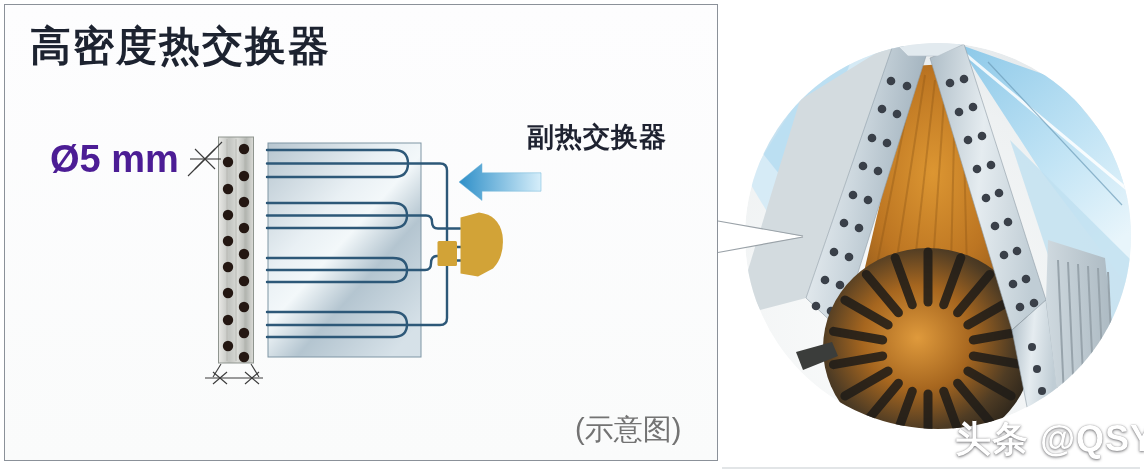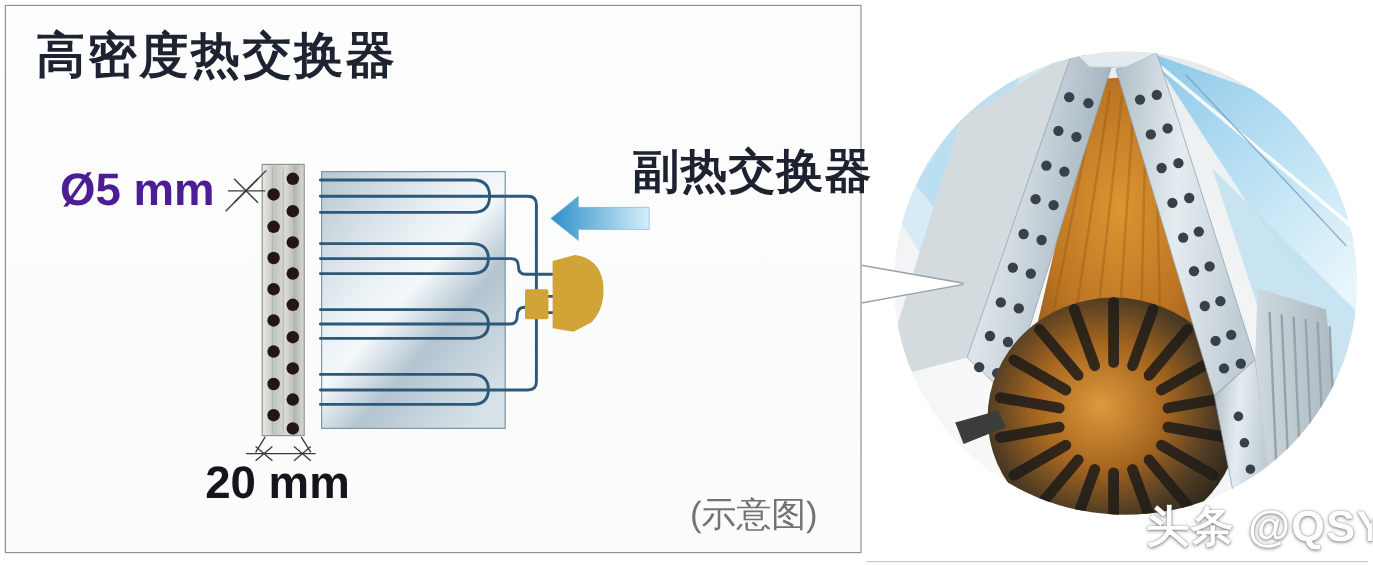--- a/index.html
+++ b/index.html
@@ -11,21 +11,21 @@
   }
   .panel{
     position:absolute;left:4px;top:4px;width:714px;height:457px;
     border:1.5px solid #8b9199;background:linear-gradient(180deg,#fdfdfe,#fafbfb);
     box-sizing:border-box;
   }
   .lbl{position:absolute;white-space:nowrap;line-height:1.1;}
   .title{left:30px;top:24px;font-size:41px;font-weight:600;letter-spacing:2px;color:#1d2330;}
   .dim-d{left:50px;top:139px;font-size:38px;font-weight:700;color:#4c1d95;}
   .dim-w{left:171px;top:383px;font-size:38px;font-weight:700;color:#17151c;}
-  .callout{left:527px;top:123px;font-size:39px;font-weight:600;letter-spacing:1px;color:#1e2230;}
+  .callout{left:527px;top:123px;font-size:27px;font-weight:600;letter-spacing:1px;color:#1e2230;}
   .caption{left:575px;top:414px;font-size:29px;color:#737373;}
   .watermark{
     left:955px;top:419px;font-size:36px;font-weight:700;letter-spacing:1px;color:#ffffff;
     text-shadow:0 1px 3px rgba(50,50,55,.65),0 0 1px rgba(0,0,0,.4);
   }
   svg{position:absolute;left:0;top:0;}
 </style>
 </head>
 <body>
 
@@ -283,18 +283,17 @@
       <polygon points="719,221 803,236.5 719,253" fill="#ffffff"></polygon>
       <line x1="718" y1="221" x2="803" y2="236" stroke="#9aa2a8" stroke-width="1.2"></line>
       <line x1="718" y1="252.5" x2="803" y2="237" stroke="#9aa2a8" stroke-width="1.2"></line>
     </g>
 
     <line x1="722" y1="468" x2="1140" y2="468" stroke="#c5cbd0" stroke-width="1.2"></line>
   </svg>
 
   <div class="lbl title">高密度热交换器</div>
   <div class="lbl dim-d">Ø5 mm</div>
-  <div class="lbl dim-w">20 mm</div>
   <div class="lbl callout">副热交换器</div>
   <div class="lbl caption">(示意图)</div>
   <div class="lbl watermark">头条 @QSY</div>
 
 </div>
 
 </body></html>

